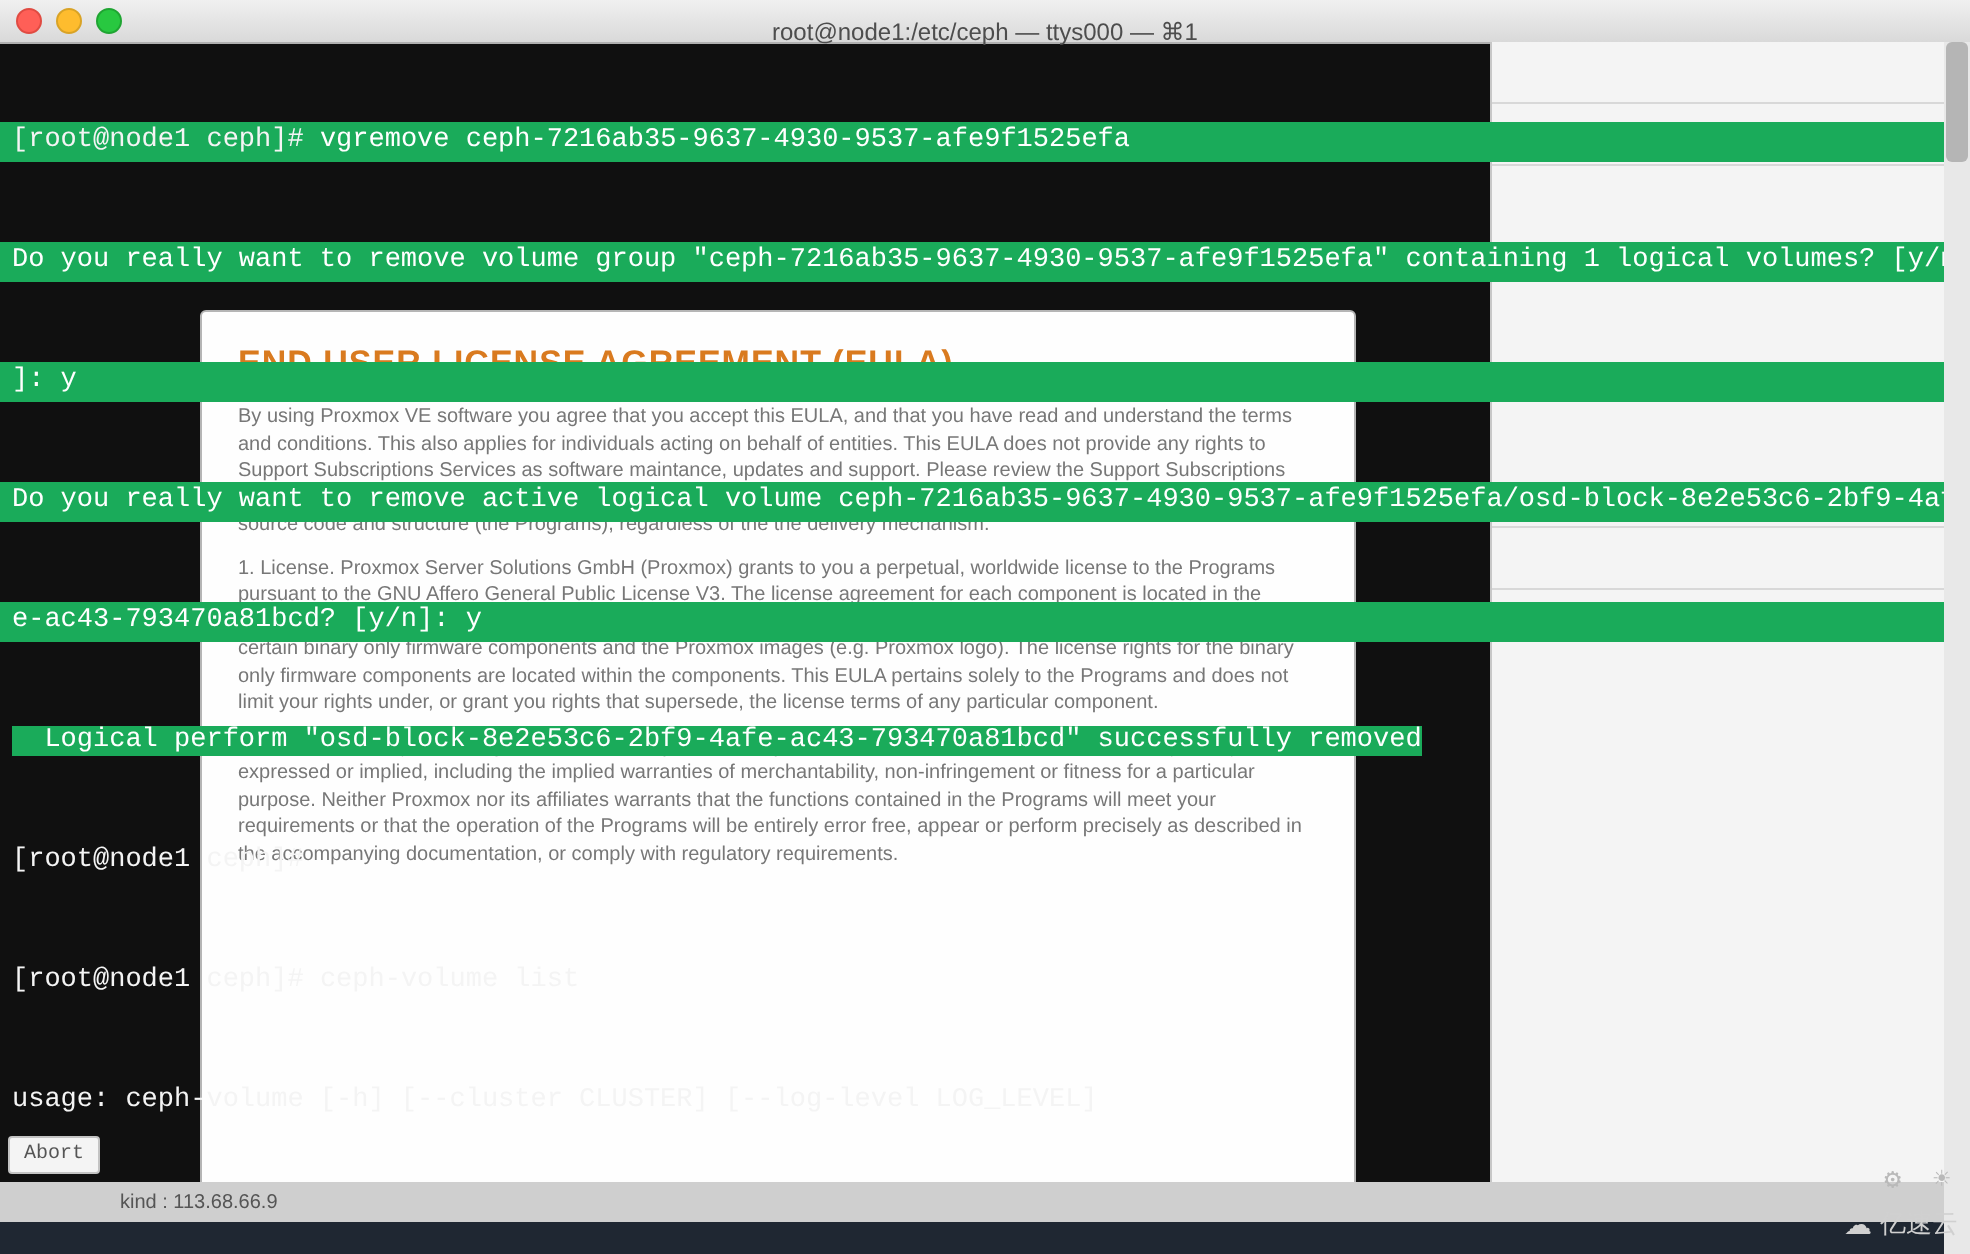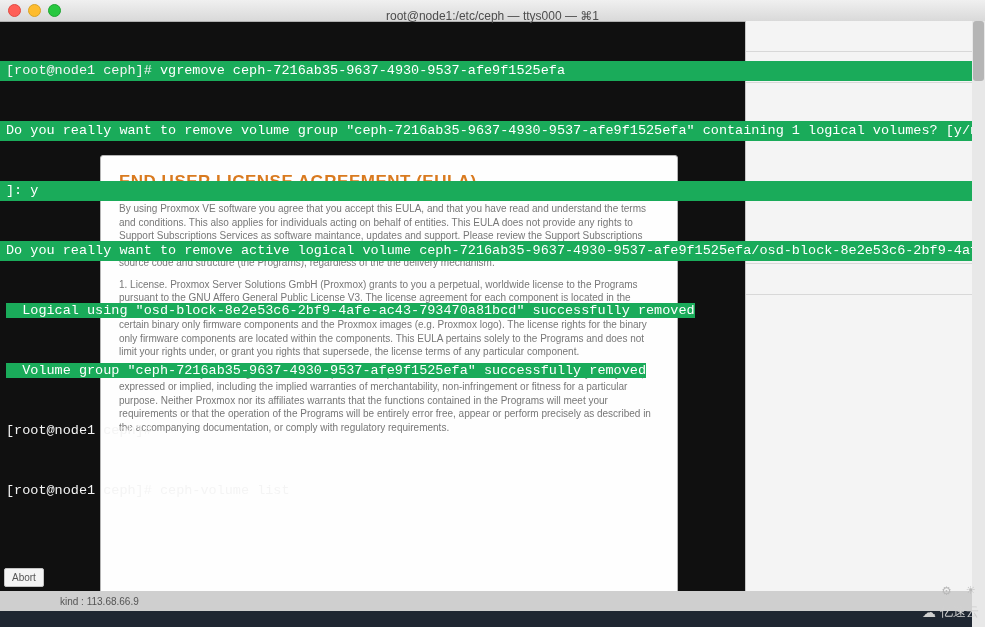--- a/index.html
+++ b/index.html
@@ -75,21 +75,21 @@
     line-height: 1.35;
     color: #777;
   }
   .bg-dialog .body p { margin: 0 0 8px; }
   .abort-btn {
     position: absolute;
     left: 4px;
     bottom: 40px;
     background: #f4f4f4;
     border: 1px solid #c3c3c3;
-    font-family: Liberation Sans, sans-serif;
+    font-family: Liberation Mono, monospace;
     font-size: 10px;
     color: #555;
     padding: 3px 7px;
     border-radius: 2px;
     z-index: 0;
   }
   .status-strip {
     position: absolute;
     left: 0;
     bottom: 16px;
@@ -237,24 +237,25 @@
 <div class="status-strip">
   <span>kind : 113.68.66.9</span>
 </div>
 <div class="taskbar"></div>
 
 <div class="terminal">
   <div class="line hl"><span class="prompt">[root@node1 ceph]# </span><span>vgremove ceph-7216ab35-9637-4930-9537-afe9f1525efa</span></div>
   <div class="line hl">Do you really want to remove volume group "ceph-7216ab35-9637-4930-9537-afe9f1525efa" containing 1 logical volumes? [y/n</div>
   <div class="line hl">]: y</div>
   <div class="line hl">Do you really want to remove active logical volume ceph-7216ab35-9637-4930-9537-afe9f1525efa/osd-block-8e2e53c6-2bf9-4af</div>
-  <div class="line"><span class="hl2">  Logical using "osd-block-8e2e53c6-2bf9-4afe-ac43-793470a81bcd" successfully removed</span></div>
-  <div class="line"><span class="hl2">  Volume group "ceph-7216ab35-9637-4930-9537-afe9f1525efa" successfully removed</span></div>
+  <div class="line hl">e-ac43-793470a81bcd? [y/n]: y</div>
+  <div class="line"><span class="hl2">  Logical perform "osd-block-8e2e53c6-2bf9-4afe-ac43-793470a81bcd" successfully removed</span></div>
   <div class="line">[root@node1 ceph]#</div>
   <div class="line"><span class="prompt">[root@node1 ceph]# </span><span>ceph-volume list</span></div>
+  <div class="line">usage: ceph-volume [-h] [--cluster CLUSTER] [--log-level LOG_LEVEL]</div>
   
   
   
   
   
   
   
   
   
 

